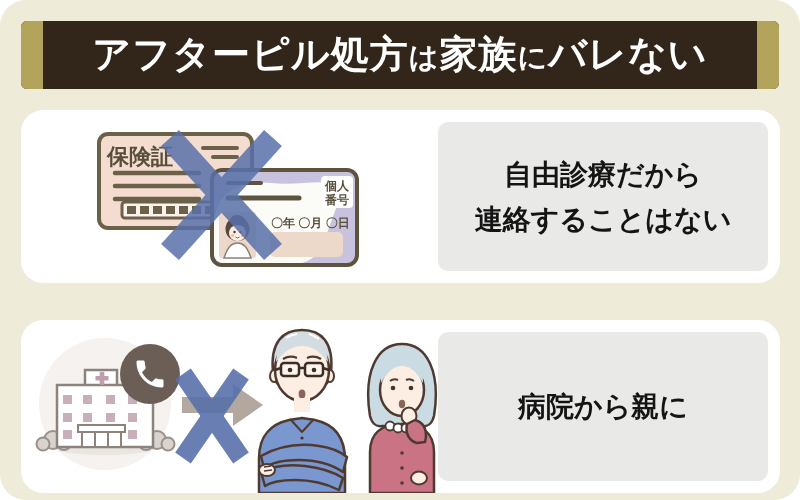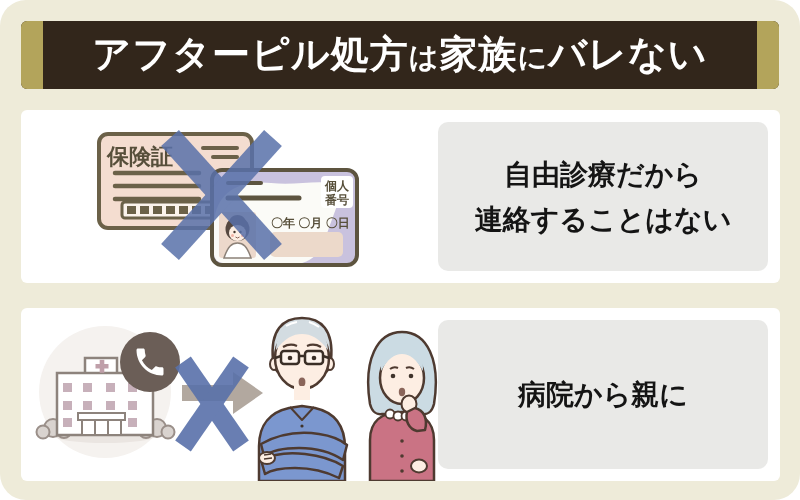--- a/index.html
+++ b/index.html
@@ -18,24 +18,24 @@
   .gold.left{left:0;border-radius:6px 0 0 6px;}
   .gold.right{right:0;border-radius:0 6px 6px 0;}
   .banner h1{
     margin:0;color:#ffffff;font-weight:bold;font-size:38px;line-height:68px;
     letter-spacing:1px;white-space:nowrap;
   }
   .banner h1 .particle{font-size:29px;}
   
   .panel{
     position:absolute;left:21px;width:759px;height:173px;
-    background:#ffffff;border-radius:6px;
+    background:#ffffff;border-radius:22px;
   }
   .panel.row1{top:110px;}
-  .panel.row2{top:308px;}
+  .panel.row2{top:320px;}
   .illustration{position:absolute;left:0;top:0;width:417px;height:173px;}
   .caption-box{
     position:absolute;left:417px;top:12px;width:330px;height:149px;
     background:#e9e9e7;border-radius:10px;
     display:flex;flex-direction:column;align-items:center;justify-content:center;
   }
   .caption-line{
     display:block;color:#141414;font-size:28px;font-weight:bold;
     line-height:45px;white-space:nowrap;text-align:right;
   }

